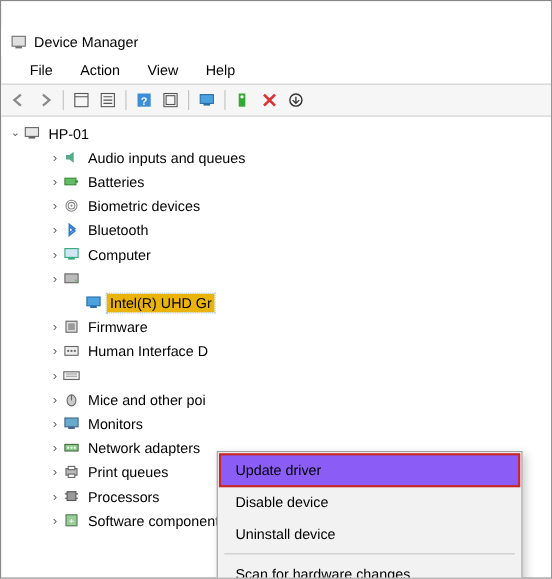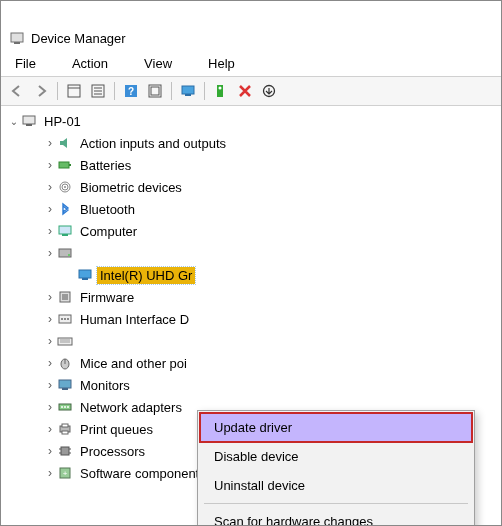--- a/index.html
+++ b/index.html
@@ -18,22 +18,22 @@
     display: flex;
     align-items: center;
     gap: 6px;
     padding: 5px 8px;
     background: #fff;
     margin-top: 24px;
   }
   .titlebar .app-icon { width:16px; height:16px; }
   .menubar {
     display: flex;
-    gap: 16px;
-    padding: 2px 4px;
+    gap: 5px;
+    padding: 2px 16px;
   }
   .menubar .menu-item {
     padding: 3px 10px;
     cursor: default;
   }
   .toolbar {
     display: flex;
     align-items: center;
     gap: 0;
     padding: 3px 4px;
@@ -95,21 +95,21 @@
     border: 1px solid #a0a0a0;
     box-shadow: 3px 3px 8px rgba(0,0,0,.2);
     padding: 2px;
   }
   .ctx-item {
     padding: 7px 14px;
     font-size: 13px;
     cursor: default;
   }
   .ctx-item.hover {
-    background: #c4b5fd;
+    background: #8b5cf6;
     outline: 2px solid #c62828;
     outline-offset: -1px;
   }
   .ctx-sep {
     height: 1px;
     background: #c8c8c8;
     margin: 3px 4px;
   }
   .ctx-item.bold { font-weight: bold; }
   svg { display:block; }
@@ -213,21 +213,21 @@
   </div>
 
   <div id="tree-body">
       <div class="row indent2">
         <span class="arrow closed"></span>
         <span class="node-icon">
           <svg width="16" height="16">
             <path d="M3 6h3l4-3v10l-4-3H3z" fill="#5a8"></path>
           </svg>
         </span>
-        <span class="node-label">Action inputs and outputs</span>
+        <span class="node-label">Audio inputs and queues</span>
       </div>
       <div class="row indent2">
         <span class="arrow closed"></span>
         <span class="node-icon">
           <svg width="16" height="16">
             <rect x="2" y="5" width="10" height="6" fill="#6b6" stroke="#383"></rect>
             <rect x="12" y="7" width="2" height="2" fill="#383"></rect>
           </svg>
         </span>
         <span class="node-label">Batteries</span>

